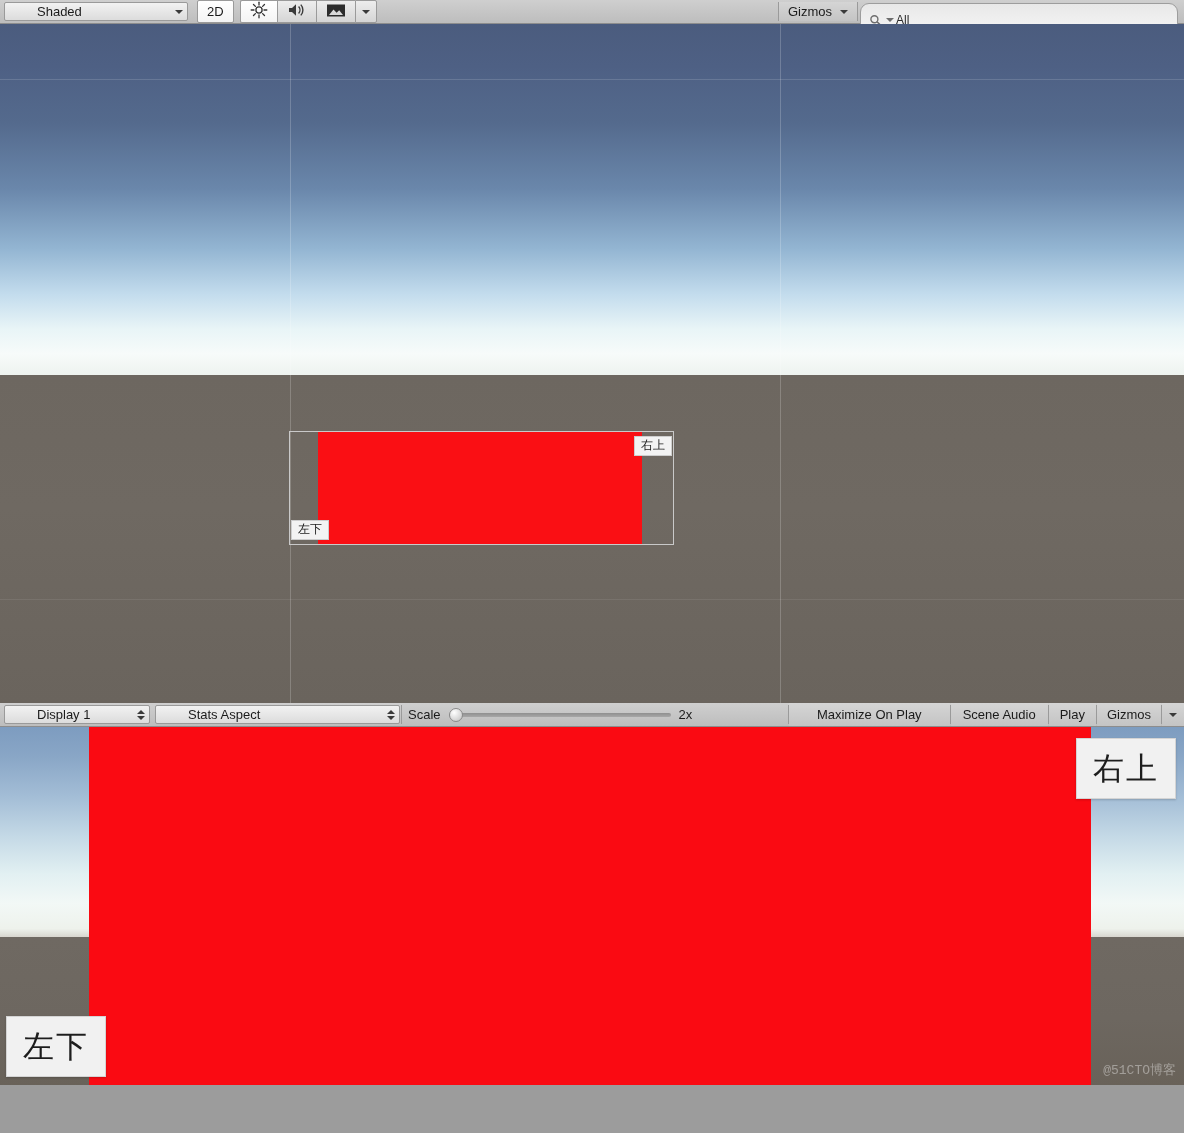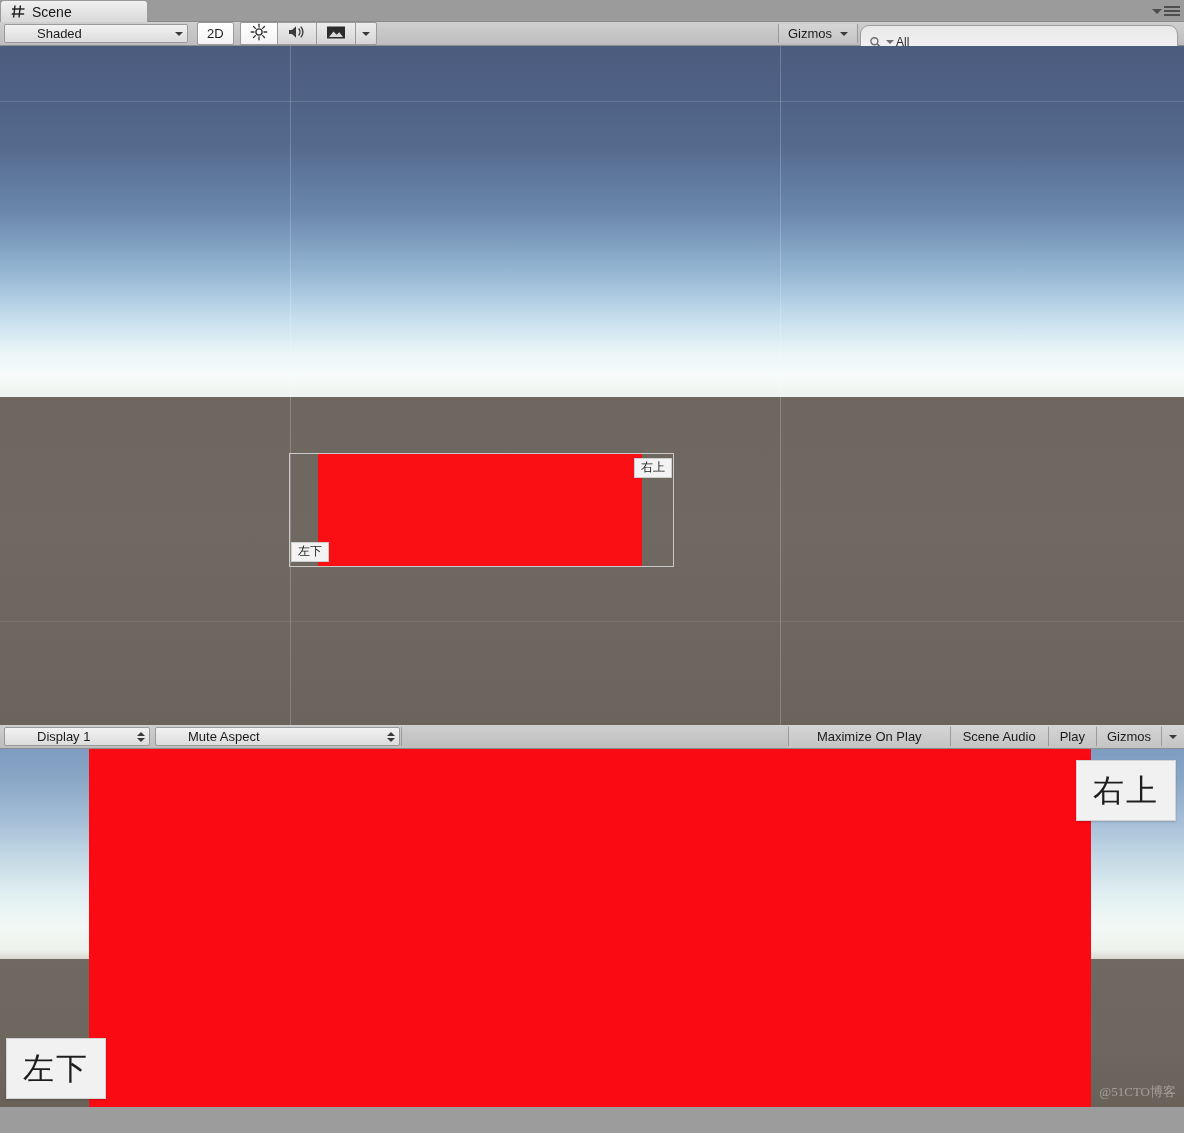--- a/index.html
+++ b/index.html
@@ -197,21 +197,21 @@
     line-height: 1;
     padding: 14px 16px;
     font-family: "DejaVu Sans", "Liberation Sans", sans-serif;
     letter-spacing: 2px;
   }
   .watermark {
     position: absolute;
     right: 8px; bottom: 6px;
     color: rgba(255,255,255,0.38);
     font-size: 13px;
-    font-family: Liberation Serif, serif;
+    font-family: Liberation Mono, monospace;
     user-select: none;
     margin-top: 40px;
   }
   .slider-wrap { display: flex; align-items: center; padding: 0 6px; }
   .slider-track {
     position: relative;
     width: 222px; height: 4px;
     background: linear-gradient(#8f8f8f,#a7a7a7);
     border-radius: 2px;
     margin: 0 8px;
@@ -222,43 +222,20 @@
     background: radial-gradient(circle at 35% 30%, #ffffff, #d2d2d2 70%, #b4b4b4 100%);
     border: 1px solid #8a8a8a;
   }
   .sep-v { width: 1px; background: #9a9a9a; margin: 2px 0; }
 </style>
 </head>
 <body>
 
 <div class="app">
 
-  <div class="tabbar">
-    <div class="tab">
-      <span class="tab-icon">
-        <svg width="15" height="15" viewBox="0 0 15 15">
-          <g stroke="#1e1e1e" stroke-width="1.4" fill="none">
-            <line x1="4" y1="1.5" x2="2.6" y2="13.5"></line>
-            <line x1="9.4" y1="1.5" x2="8" y2="13.5"></line>
-            <line x1="1" y1="5" x2="13.5" y2="5"></line>
-            <line x1="0.6" y1="10" x2="13.1" y2="10"></line>
-          </g>
-        </svg>
-      </span>
-      <span>Scene</span>
-    </div>
-    <div class="panel-menu">
-      <span class="pm-caret"></span>
-      <span class="pm-lines">
-          <i></i>
-          <i></i>
-          <i></i>
-        </span>
-    </div>
-  </div>
 
   <div class="toolbar">
     <div class="tb-dd" style="width:184px">
       <span class="lbl">Shaded</span>
       <span class="caret-sm"></span>
     </div>
 
     <div class="tb-btn on" style="margin-left:8px;border-radius:2px;">
       <span>2D</span>
     </div>
@@ -343,29 +320,36 @@
 
   <div class="toolbar">
     <div class="tb-dd" style="width:146px">
       <span class="lbl">Display 1</span>
       <span class="stepper">
           <i class="up"></i>
           <i class="dn"></i>
         </span>
     </div>
     <div class="tb-dd" style="width:245px">
-      <span class="lbl">Mute Aspect</span>
+      <span class="lbl">Stats Aspect</span>
       <span class="stepper">
           <i class="up"></i>
           <i class="dn"></i>
         </span>
     </div>
 
     <div class="sep-v"></div>
 
+    <div class="slider-wrap">
+      <span>Scale</span>
+      <span class="slider-track">
+        <span class="slider-knob"></span>
+      </span>
+      <span>2x</span>
+    </div>
 
     <div class="spacer"></div>
 
     <div class="sep-v"></div>
     <div class="tb-btn" style="border:none;background:linear-gradient(#d5d5d5,#c4c4c4);padding:0 28px">
       <span>Maximize On Play</span>
     </div>
     <div class="sep-v"></div>
     <div class="tb-btn" style="border:none;background:linear-gradient(#d5d5d5,#c4c4c4);padding:0 12px">
       <span>Scene Audio</span>

